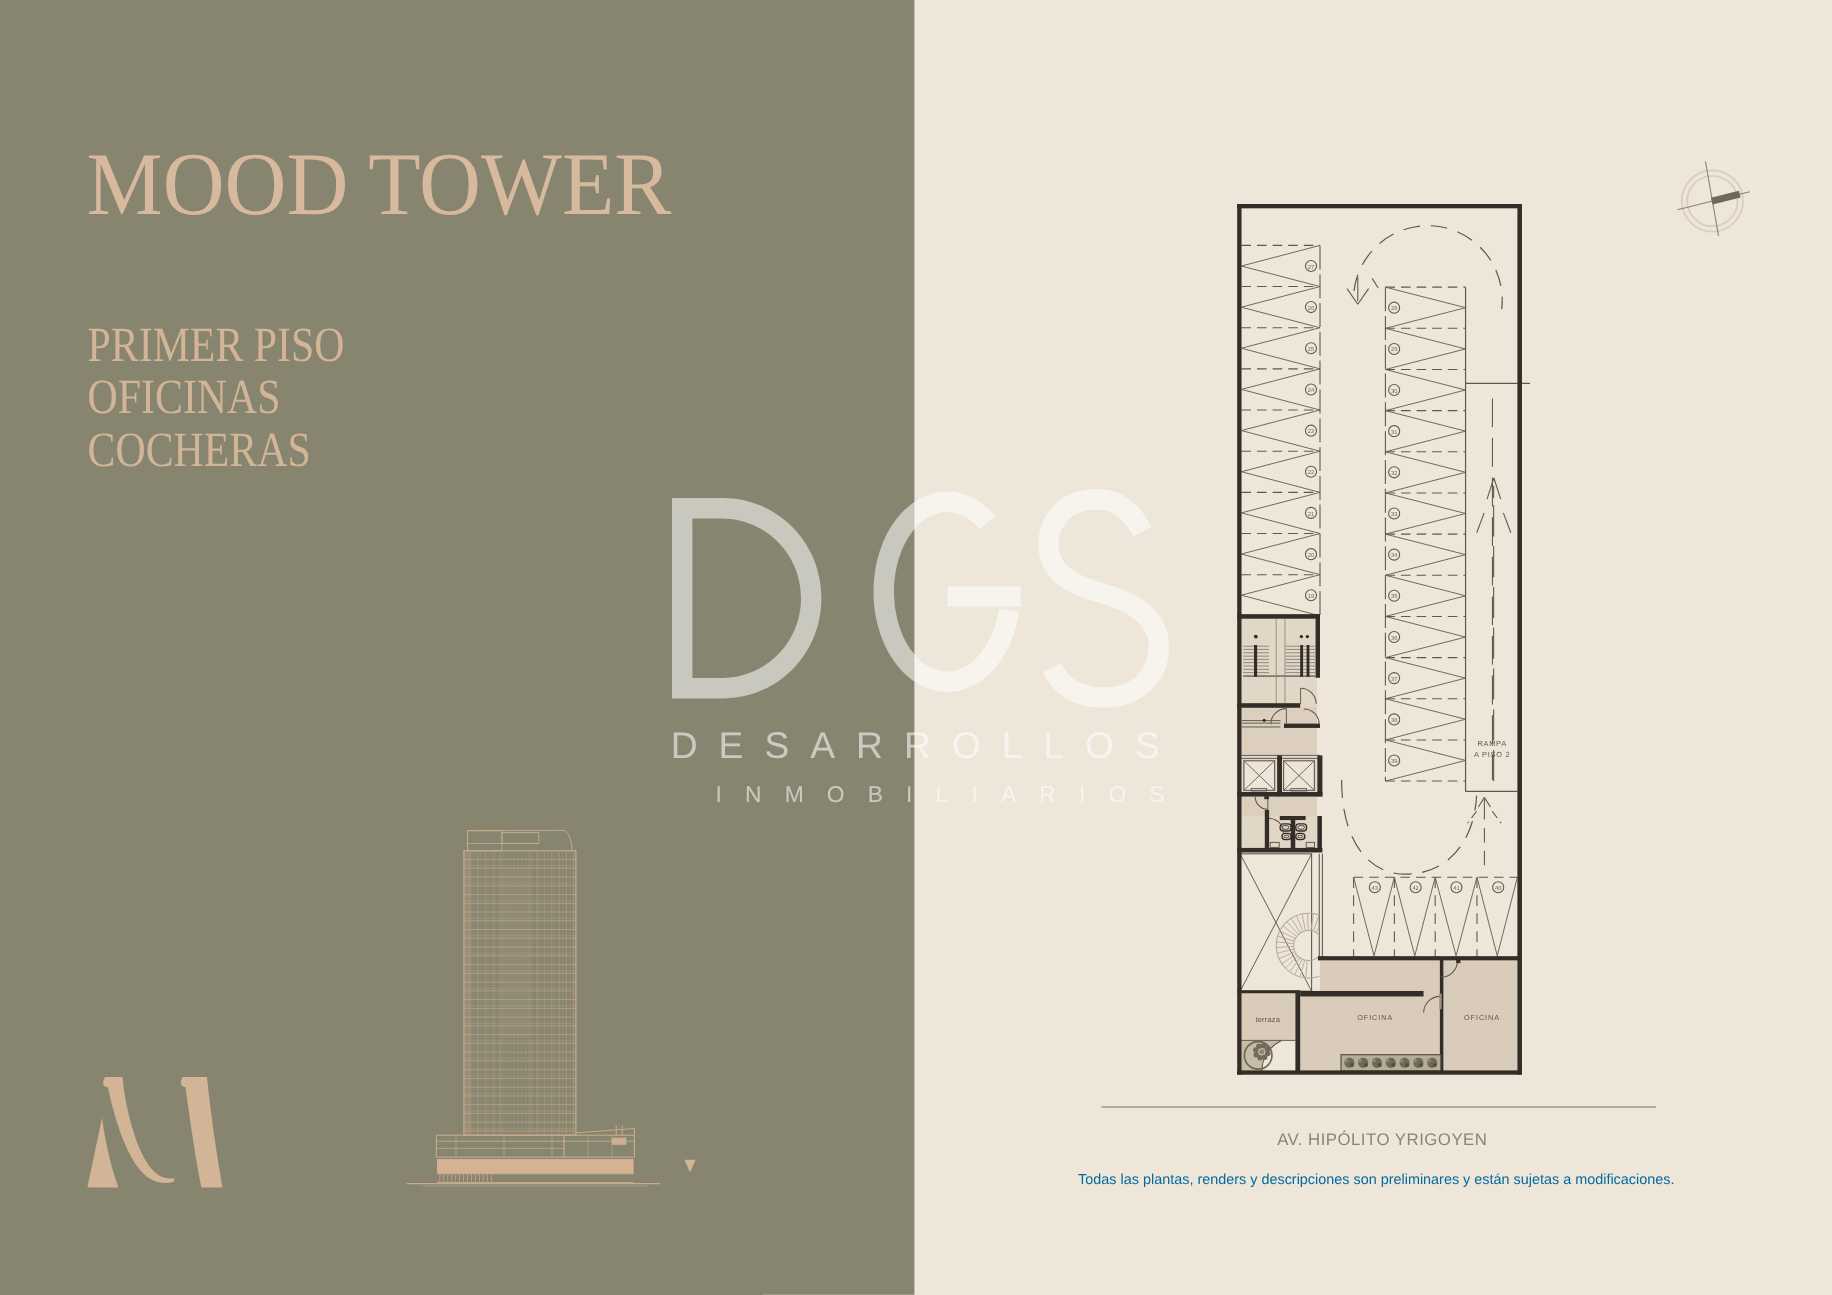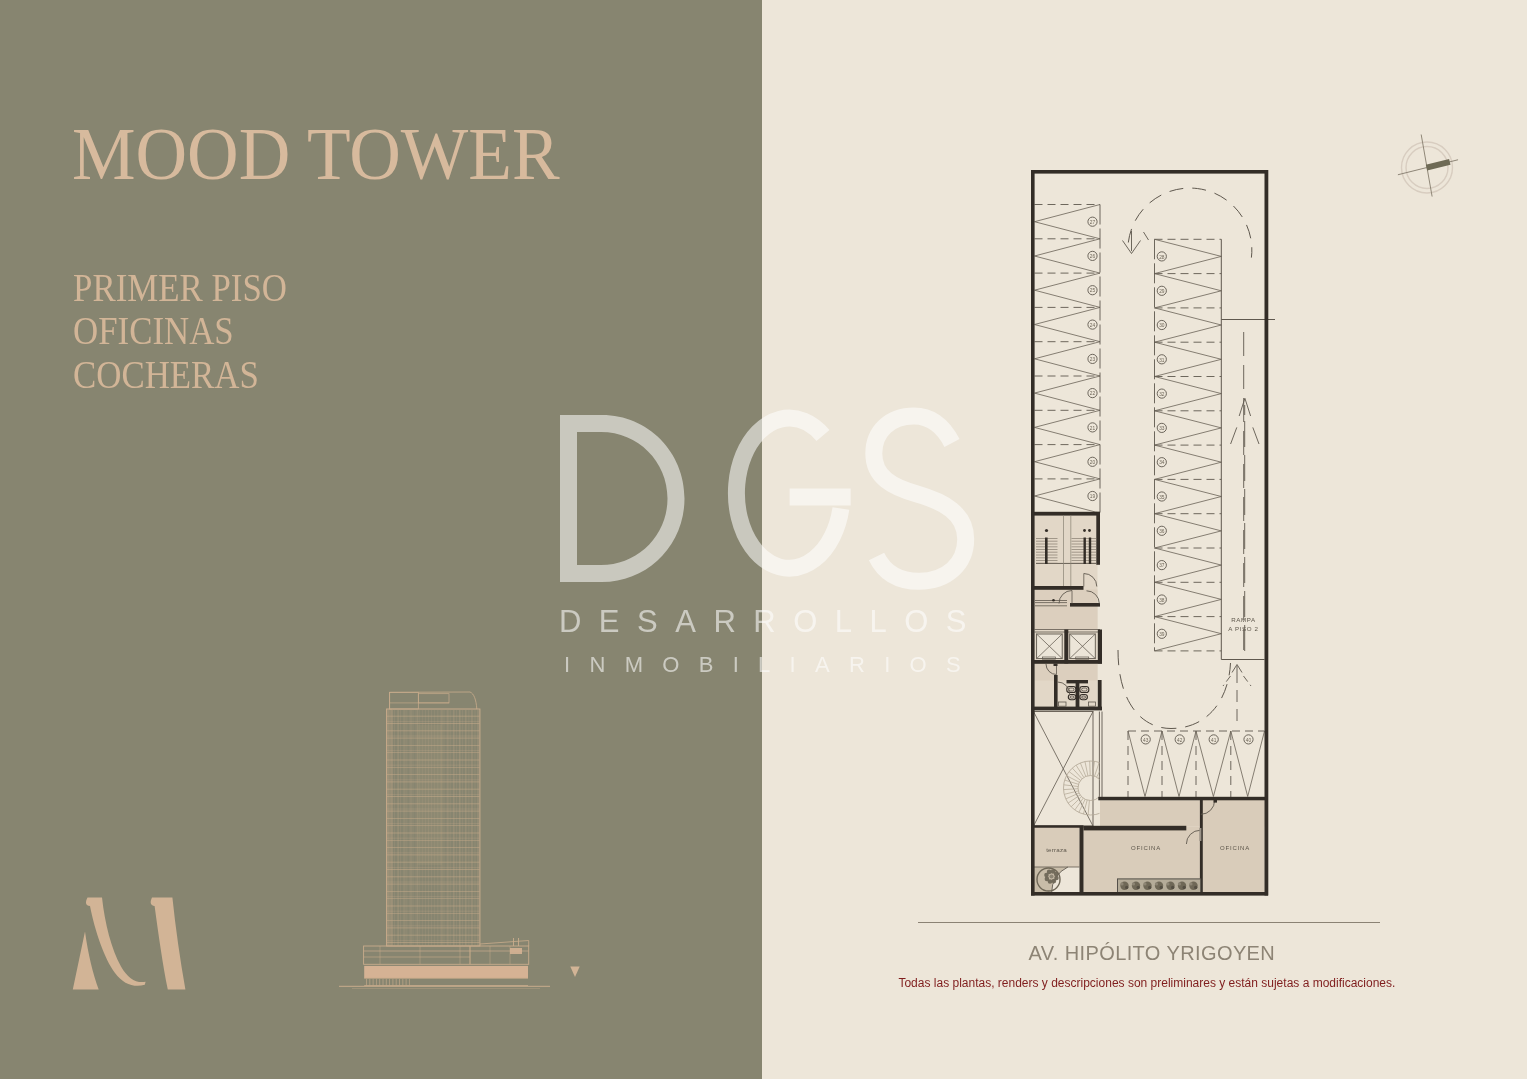--- a/index.html
+++ b/index.html
@@ -169,21 +169,21 @@
 <g fill="rgba(255,255,255,0.55)">
 <path fill-rule="evenodd" d="M 560,415 L 602,415 C 648,415 684.5,452 684.5,498.5 C 684.5,545 648,582 602,582 L 560,582 Z M 577,432 L 601,432 C 638,432 667.5,461.5 667.5,498.5 C 667.5,535.5 638,565 601,565 L 577,565 Z"></path>
 </g>
 <g fill="none" stroke="rgba(255,255,255,0.55)" stroke-width="17">
 <path d="M 823,435.5 A 52.8,75 0 1 0 840.9,508.5"></path>
 <path d="M 842.2,497 L 842.2,505 M 850.7,497 L 789.6,497"></path>
 <path d="M 952,443 C 943,425.5 930,416 914,416 C 890,416 873.8,431.5 873.8,453.5 C 873.8,477 892,487 917,494 C 943,501.5 965.7,513 965.7,539 C 965.7,564 946.7,581.3 919,581.3 C 898,581.3 884,572 876.5,556.5"></path>
 </g>
 </svg>
 <div class="abs" style="left:771.5px;top:603.5px;transform:translateX(-50%);font-size:31px;letter-spacing:17.5px;color:rgba(255,255,255,0.57);white-space:nowrap">DESARROLLOS</div>
-<div class="abs" style="left:772px;top:651.5px;transform:translateX(-50%);font-size:22px;letter-spacing:19.3px;color:rgba(255,255,255,0.57);white-space:nowrap">INMOBILIARIOS</div>
+<div class="abs" style="left:793px;top:651.5px;transform:translateX(-50%);font-size:19px;letter-spacing:19.3px;color:rgba(255,255,255,0.57);white-space:nowrap">INMOBILIARIOS</div>
 
 <svg style="position:absolute;left:1020px;top:160px" width="262" height="745" viewBox="1020 160 262 745" font-family="Liberation Sans, sans-serif">
 <defs>
       <clipPath id="spclip">
         <rect x="1040" y="715" width="59.5" height="110"></rect>
       </clipPath>
     </defs>
 
 <rect x="1034.5" y="515.5" width="63.0" height="194.0" fill="#e2d7c7"></rect>
 
@@ -511,19 +511,19 @@
 <line x1="1427" y1="134" x2="1427" y2="197" stroke="#8b8374" stroke-width="0.9"></line>
 </g>
 <g transform="rotate(-14 1427 167.5)">
 <line x1="1397" y1="167.5" x2="1459" y2="167.5" stroke="#8b8374" stroke-width="0.9"></line>
 <rect x="1426.5" y="164.6" width="24" height="5.8" fill="#6e6a55"></rect>
 </g>
 </svg>
 
 <div class="abs" style="left:918px;top:922px;width:462px;height:1.2px;background:#8b8274"></div>
 
-<div class="abs" style="left:1151.9px;top:942px;transform:translateX(-50%);font-size:20px;letter-spacing:0.4px;line-height:1.1;color:#8d8475;white-space:nowrap">AV. HIPÓLITO YRIGOYEN</div>
-
-<div class="abs" style="left:1146.9px;top:975.5px;transform:translateX(-50%);font-size:12px;letter-spacing:0px;color:#7f1d1d;white-space:nowrap">Todas las plantas, renders y descripciones son preliminares y están sujetas a modificaciones.</div>
+<div class="abs" style="left:1151.9px;top:942px;transform:translateX(-50%);font-size:14px;letter-spacing:0.4px;line-height:1.1;color:#8d8475;white-space:nowrap">AV. HIPÓLITO YRIGOYEN</div>
+
+<div class="abs" style="left:1146.9px;top:975.5px;transform:translateX(-50%);font-size:12px;letter-spacing:0px;color:#0369a1;white-space:nowrap">Todas las plantas, renders y descripciones son preliminares y están sujetas a modificaciones.</div>
 
 <svg class="abs" style="left:569.5px;top:965.5px" width="11" height="12" viewBox="0 0 11 12">
     <path d="M 0.3,0.4 L 9.7,0.4 L 5,11 Z" fill="#d2b496"></path>
   </svg>
 
 </body></html>

